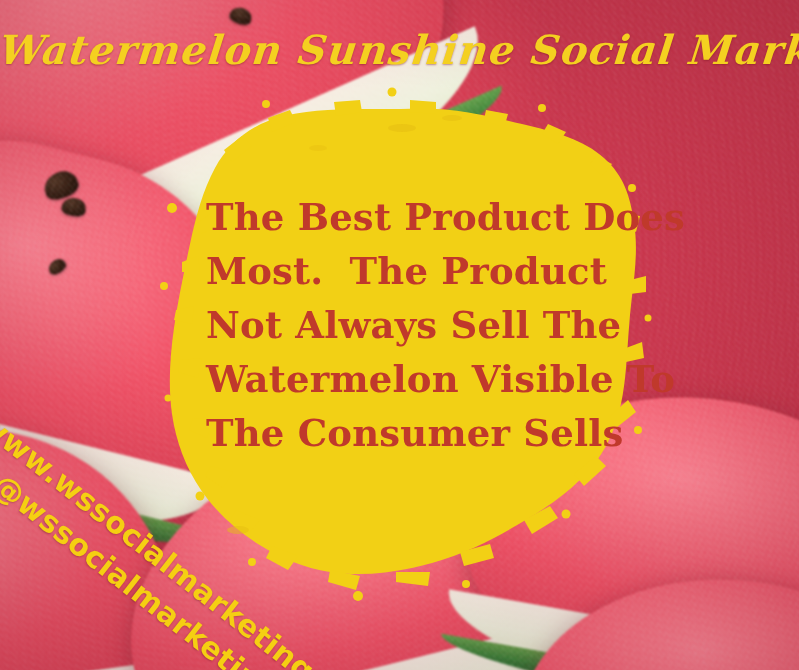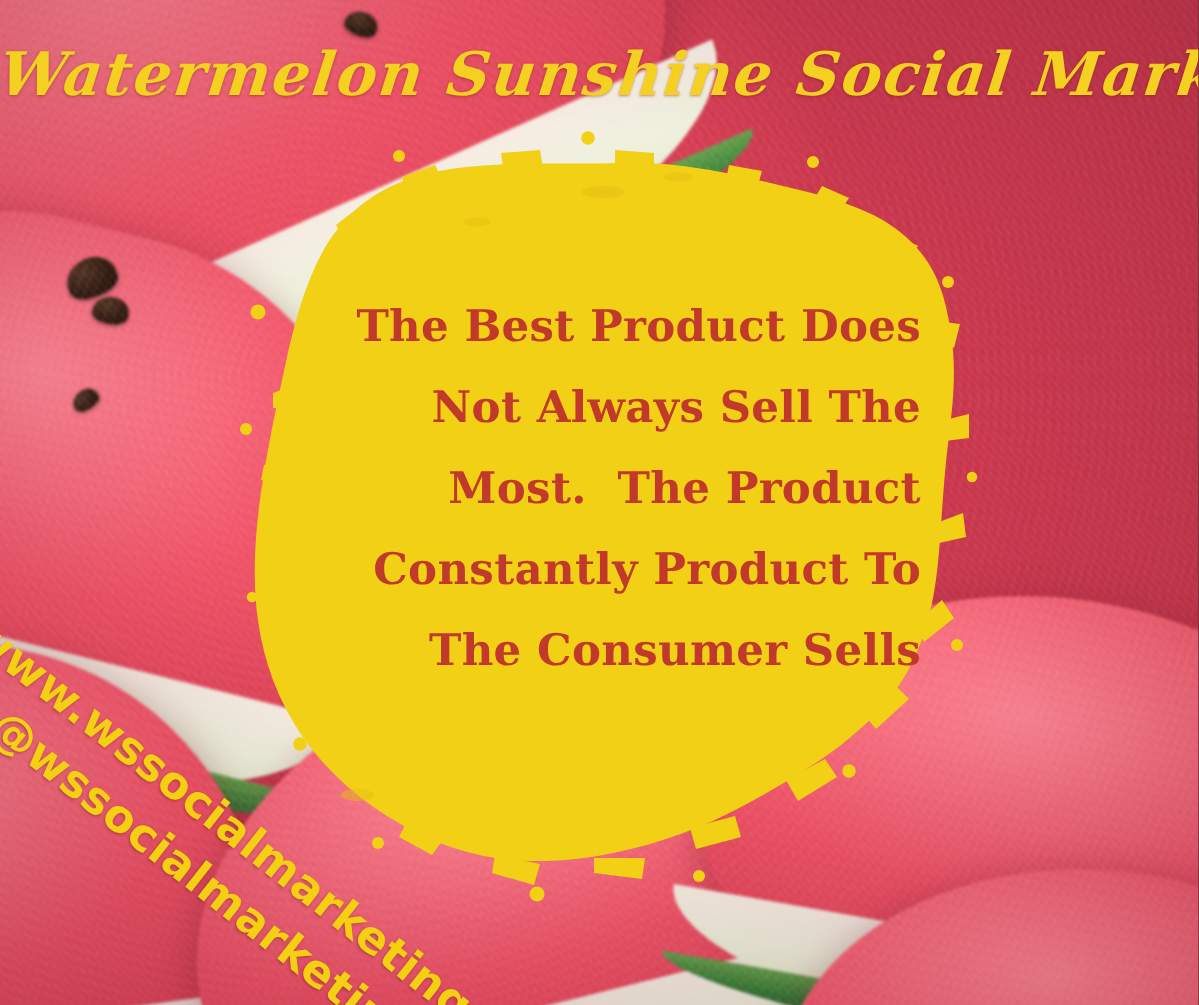--- a/index.html
+++ b/index.html
@@ -118,25 +118,25 @@
     text-shadow: 0 1px 2px rgba(120,20,30,.45);
     white-space: nowrap;
     transform: skewX(-7deg);
   }
 
   .quote {
     position: absolute;
     left: 206px;
     top: 190px;
     width: 408px;
-    text-align: right;
+    text-align: left;
     color: #c0392b;
     font-family: "DejaVu Serif", "Liberation Serif", serif;
     font-weight: 700;
-    font-size: 29px;
+    font-size: 37px;
     line-height: 54px;
     letter-spacing: .2px;
   }
   .quote .line { display: block; white-space: pre; }
 
   .contact {
     position: absolute;
     left: -4px;
     top: 404px;
     transform: rotate(38deg);
@@ -264,23 +264,23 @@
       <ellipse cx="452" cy="118" rx="10" ry="3" fill="#e6be12" opacity=".5"></ellipse>
       <ellipse cx="318" cy="148" rx="9" ry="3" fill="#e6be12" opacity=".45"></ellipse>
       <ellipse cx="238" cy="530" rx="11" ry="4" fill="#e6be12" opacity=".5"></ellipse>
     </g>
   </svg>
 
   <div class="brand-title">Watermelon Sunshine Social Marketing</div>
 
   <div class="quote">
     <span class="line">The Best Product Does</span>
+    <span class="line">Most.  The Product</span>
     <span class="line">Not Always Sell The</span>
-    <span class="line">Most.  The Product</span>
-    <span class="line">Constantly Product To</span>
+    <span class="line">Watermelon Visible To</span>
     <span class="line">The Consumer Sells</span>
   </div>
 
   <div class="contact">
     <span class="website">www.wssocialmarketing.com</span>
     <span class="email">hello@wssocialmarketing.com</span>
   </div>
 
 </div>
 

